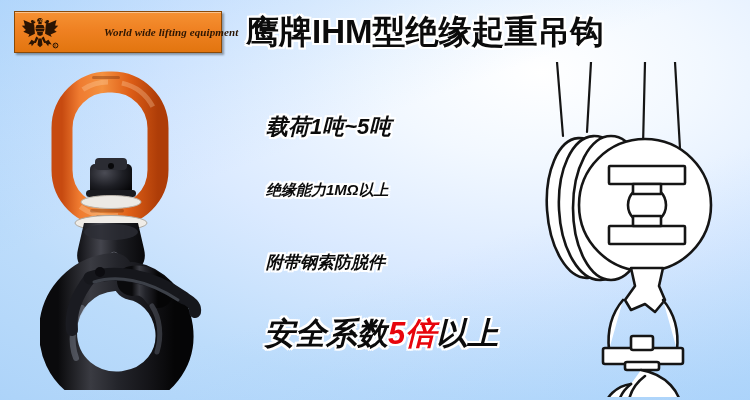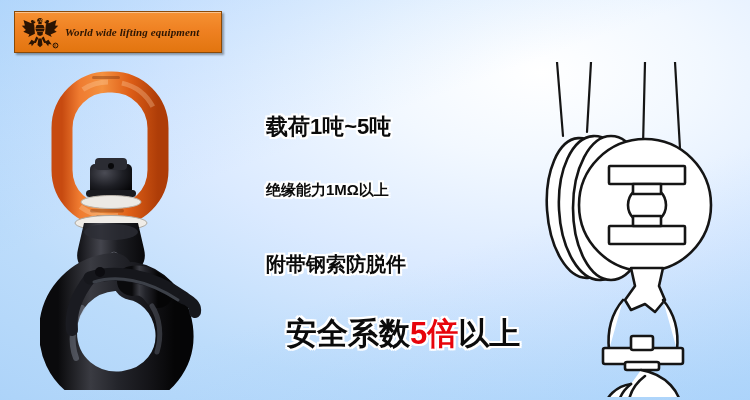--- a/index.html
+++ b/index.html
@@ -21,21 +21,21 @@
   
   #logo{
     position:absolute;left:14px;top:11px;width:206px;height:40px;
     background:linear-gradient(180deg,#f59133 0%,#ef8122 45%,#e2750f 100%);
     border:1px solid #8a4a08;
     box-shadow:2px 2px 2px rgba(0,0,0,.35), inset 0 1px 0 rgba(255,255,255,.45);
     display:flex;align-items:center;
   }
   #emblem{width:46px;height:36px;flex:0 0 46px;margin-left:2px;}
   #logo-text{flex:1;display:flex;flex-direction:column;
-    padding-left:2px;margin-top:-1px;}
+    padding-left:2px;margin-top:-1px;margin-left:39px;}
   .logo-top{
     font-family:"Liberation Serif","DejaVu Serif",serif;
     font-size:11px;font-weight:700;font-style:italic;color:#2b1503;
     letter-spacing:.1px;line-height:12px;white-space:nowrap;
   }
   .logo-main{
     font-family:"Liberation Serif","DejaVu Serif",serif;
     font-size:20px;font-weight:700;color:#140a01;letter-spacing:.3px;
     line-height:21px;white-space:nowrap;
     text-shadow:0 1px 0 rgba(255,190,120,.5);
@@ -51,25 +51,26 @@
       0 -2px 0 #fff, 0 2px 0 #fff, -2px 0 0 #fff, 2px 0 0 #fff;
   }
 
   
   .feat{
     position:absolute;left:266px;white-space:nowrap;
     font-weight:700;color:#0b0b0b;
     text-shadow:
       -2px -2px 0 #fff, 2px -2px 0 #fff, -2px 2px 0 #fff, 2px 2px 0 #fff,
       0 -2px 0 #fff, 0 2px 0 #fff, -2px 0 0 #fff, 2px 0 0 #fff;
+    font-style: italic;
   }
   #feat-0{top:112px;font-size:22px;}
   #feat-1{top:181px;font-size:15px;}
-  #feat-2{top:251px;font-size:20px;}
-  #feat-3{top:313px;font-size:31px;left:264px;margin-left:22px;}
+  #feat-2{top:251px;font-size:17px;}
+  #feat-3{top:313px;font-size:31px;left:264px;}
   .hl{color:#e7040b;}
 
   
   #photo{position:absolute;left:40px;top:60px;width:200px;height:330px;}
   #drawing{position:absolute;left:505px;top:62px;width:240px;height:335px;}
 </style>
 </head>
 <body>
 
 <div id="stage">
@@ -93,20 +94,21 @@
       </g>
       <circle cx="38.5" cy="31.5" r="2.4" fill="none" stroke="#2a1403" stroke-width="1"></circle>
       <text x="38.5" y="33.2" font-size="3.4" fill="#2a1403" text-anchor="middle" font-family="'Liberation Serif',serif">R</text>
       <text x="23" y="8.4" font-size="3.6" fill="#f0902e" text-anchor="middle" font-family="'Liberation Serif',serif" font-weight="bold">CLAMP</text>
     </svg>
     <div id="logo-text">
       <div class="logo-top">World wide lifting equipment</div>
     </div>
   </div>
 
+  <div id="title">鹰牌IHM型绝缘起重吊钩</div>
 
   <div class="feat" id="feat-0">载荷1吨~5吨</div>
   <div class="feat" id="feat-1">绝缘能力1MΩ以上</div>
   <div class="feat" id="feat-2">附带钢索防脱件</div>
   <div class="feat" id="feat-3"><span>安全系数</span><span class="hl">5倍</span><span>以上</span></div>
 
   <svg id="photo" viewBox="0 0 200 330">
     <defs>
       <linearGradient id="orgG" x1="0" y1="0" x2="1" y2="0">
         <stop offset="0%" stop-color="#c74a10"></stop>

